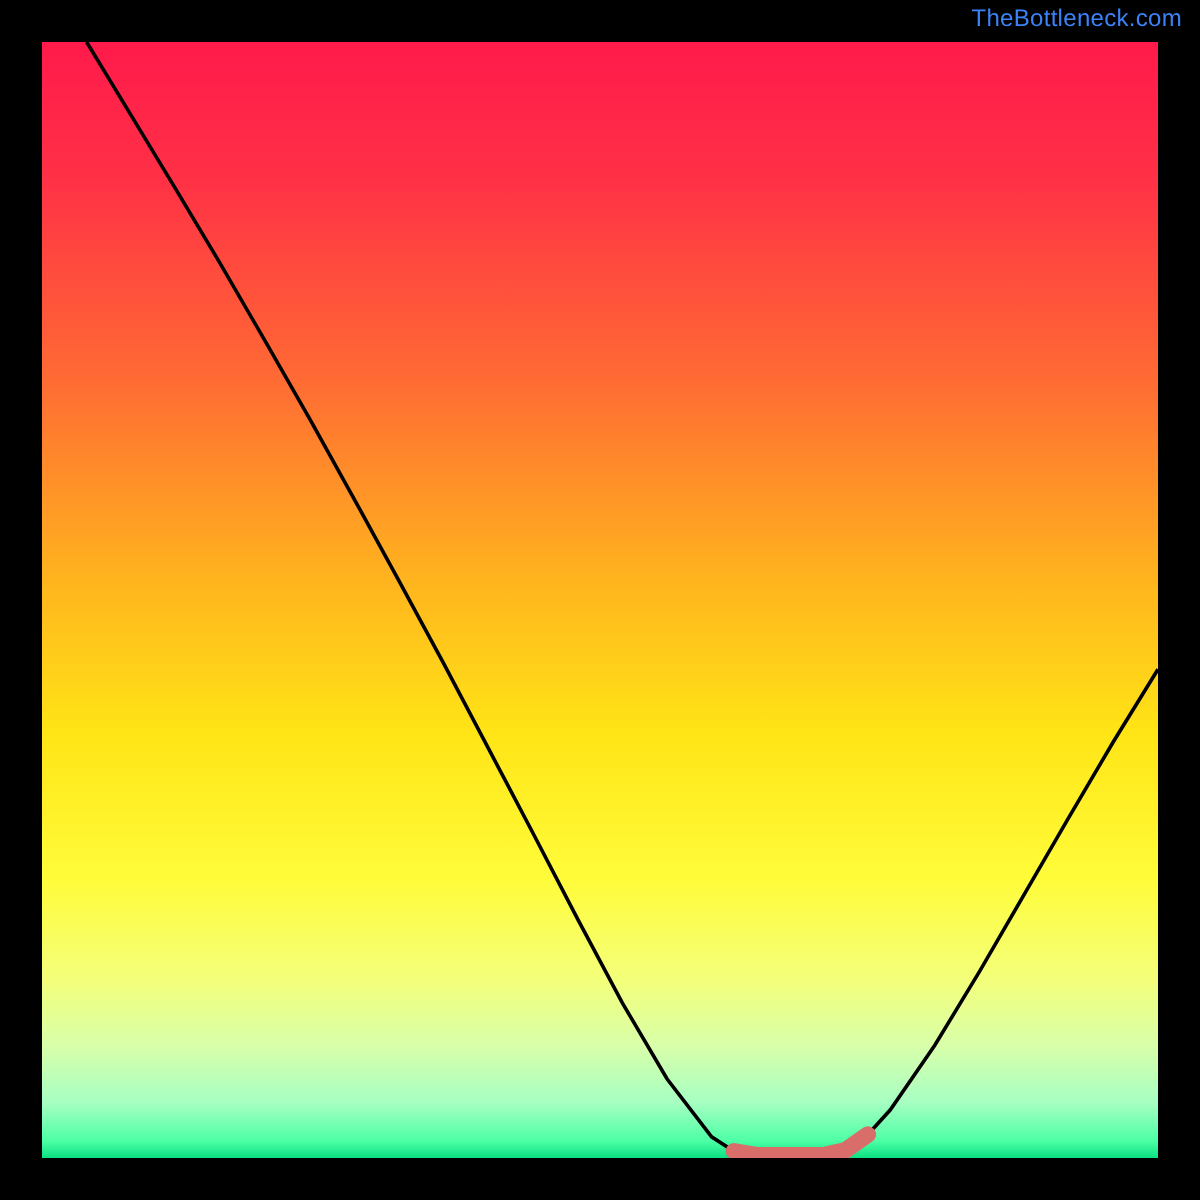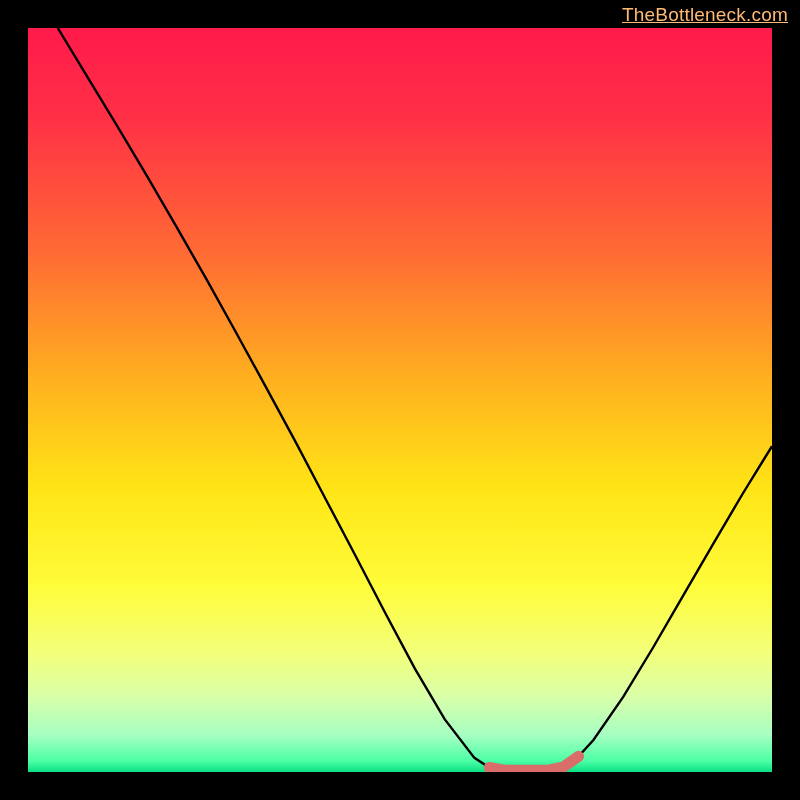--- a/index.html
+++ b/index.html
@@ -37,24 +37,23 @@
     left: 0;
     top: 0;
     width: 100%;
     height: 100%;
   }
   .attribution {
     position: absolute;
     top: 4px;
     right: 12px;
     font-family: Arial, Helvetica, sans-serif;
-    font-size: 19px;
-    color: #fdba74;
+    font-size: 16px;
+    color: #3b82f6;
     letter-spacing: 0.2px;
-    text-decoration: underline;
   }
 </style>
 </head>
 <body>
 
 <div class="frame">
   <div class="plot-area">
     <svg class="gradient-bg" viewBox="0 0 744 744" preserveAspectRatio="none">
       <defs>
         <linearGradient id="bg-grad" x1="0" y1="0" x2="0" y2="1">

